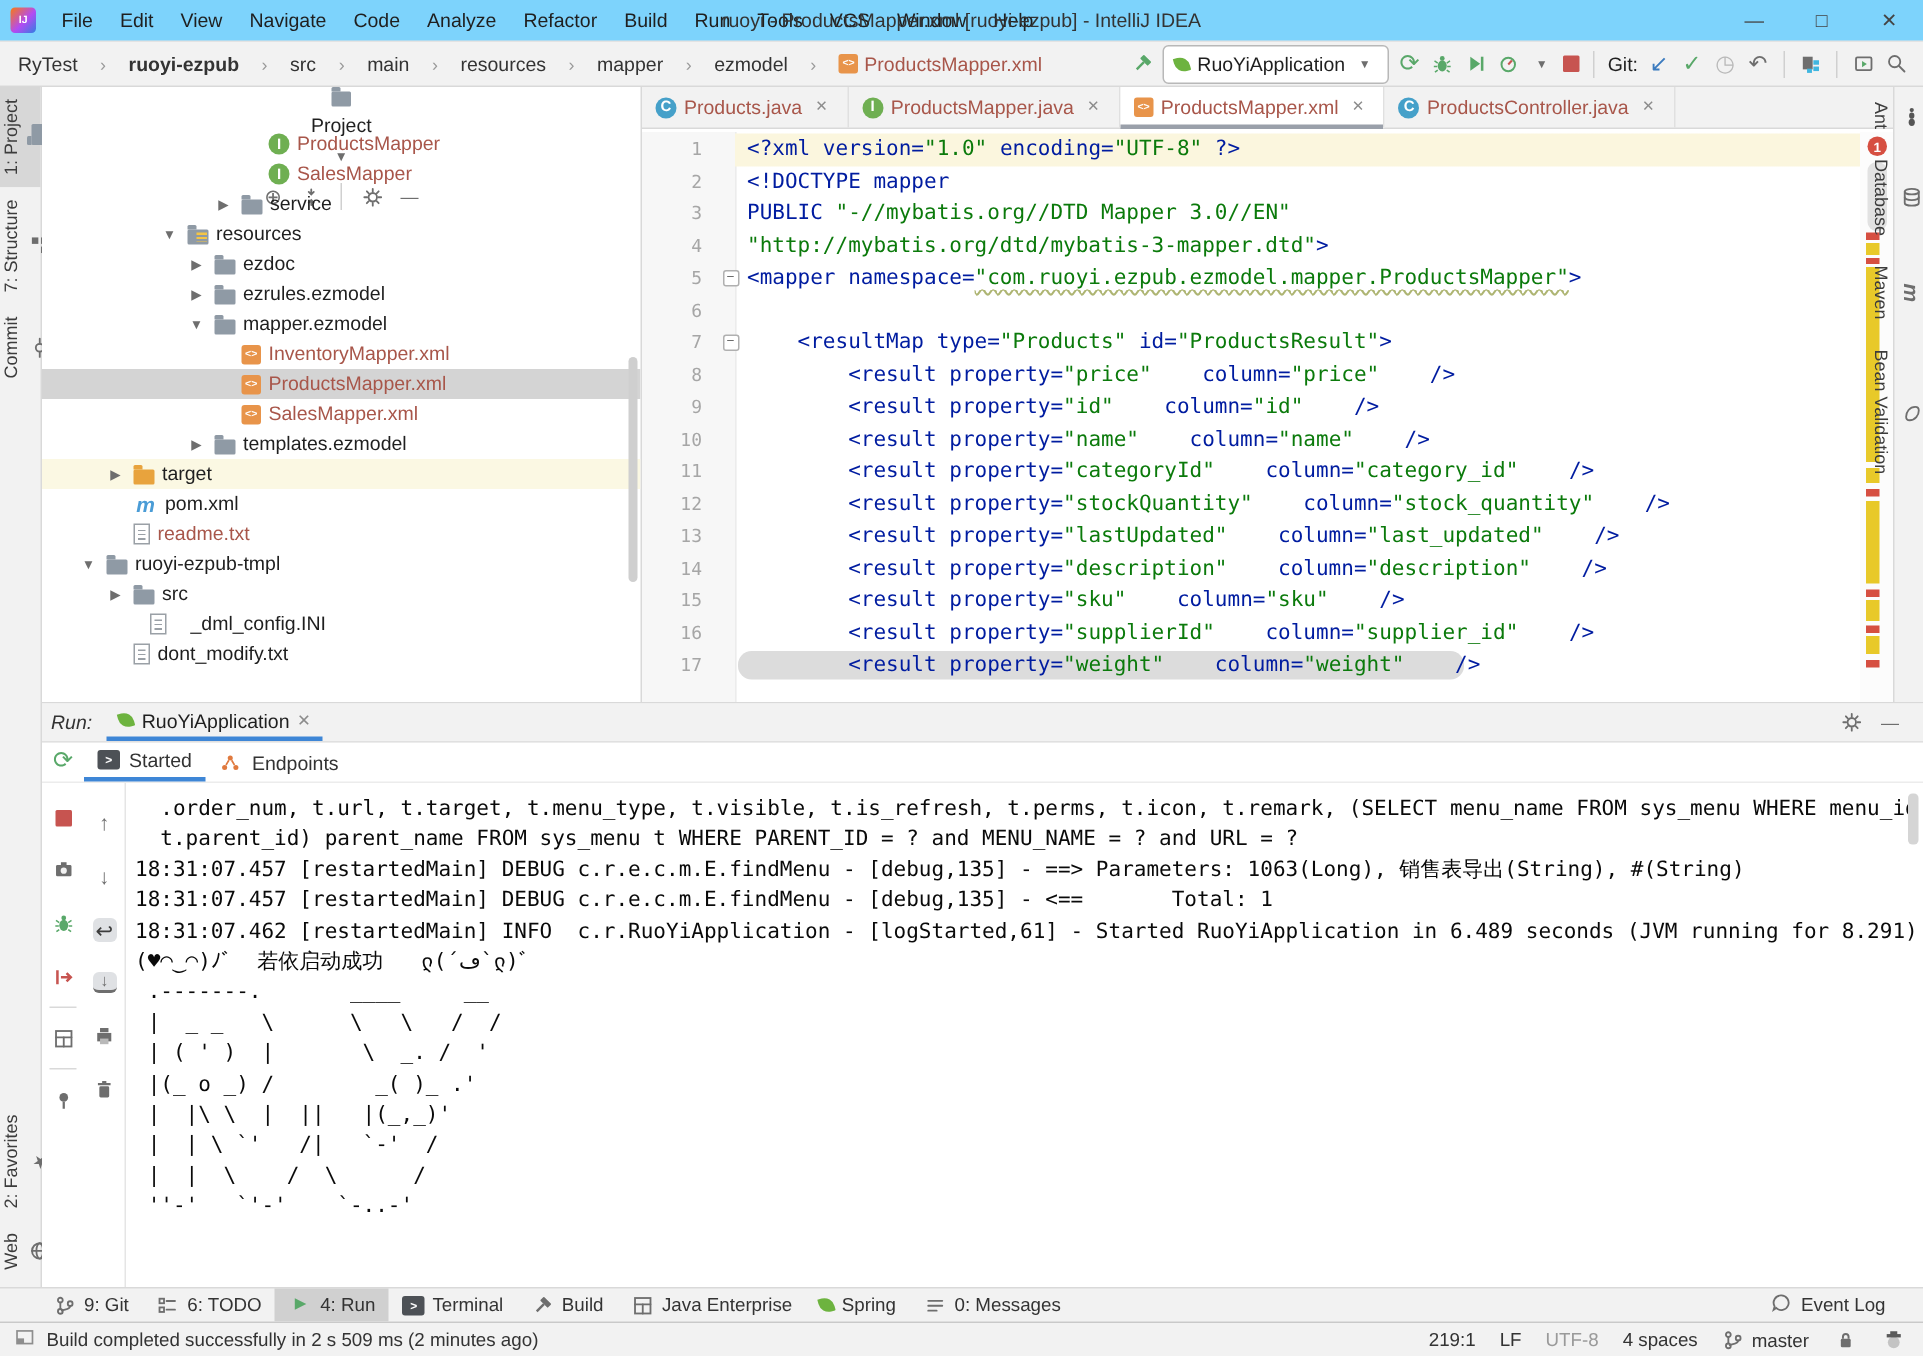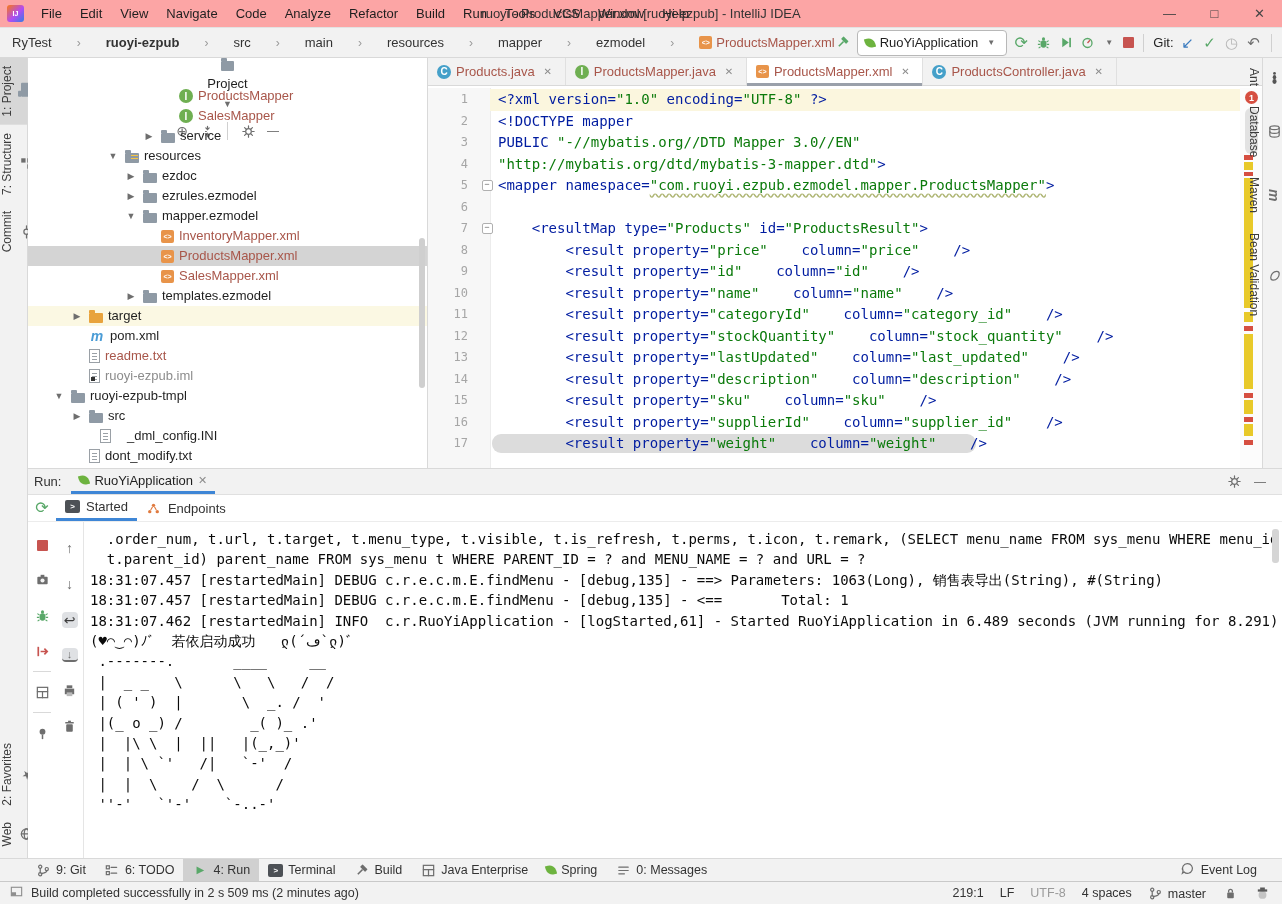--- a/index.html
+++ b/index.html
@@ -1,29 +1,29 @@
 <!DOCTYPE html>
 <html><head>
 <meta charset="utf-8">
 <style>
   html,body{margin:0;padding:0;background:#888;}
   #app{position:relative;width:1282px;height:904px;background:#FFFFFF;font-family:"Liberation Sans",sans-serif;font-size:13px;color:#1f1f1f;overflow:hidden;user-select:none;}
   .svgi{display:inline-flex;align-items:center;justify-content:center;width:16px;height:16px;flex:0 0 auto;}
   .gl{display:inline-flex;align-items:center;justify-content:center;width:16px;height:16px;font-size:13px;line-height:1;flex:0 0 auto;}
   
-  #titlebar{position:absolute;left:0;top:0;width:1282px;height:28px;background:#fca5a5;display:flex;align-items:center;border-bottom:1px solid #E3E3E3;box-sizing:border-box;justify-content:center;}
+  #titlebar{position:absolute;left:0;top:0;width:1282px;height:28px;background:#7dd3fc;display:flex;align-items:center;border-bottom:1px solid #E3E3E3;box-sizing:border-box;justify-content:center;}
   #logo{width:17px;height:17px;margin:0 8px 0 7px;border-radius:3px;background:linear-gradient(135deg,#F97A12 0%,#B24BF3 55%,#307FE2 100%);color:#fff;font-size:7px;font-weight:bold;display:flex;align-items:center;justify-content:center;}
   #menubar{display:flex;}
   .menu-item{padding:0 9px;line-height:27px;cursor:default;}
   #wintitle{position:absolute;left:50%;transform:translateX(-50%);top:0;line-height:28px;color:#333;white-space:nowrap;}
   #winbtns{margin-left:auto;display:flex;height:100%;}
   .winbtn{width:45px;height:100%;display:flex;align-items:center;justify-content:center;font-size:13px;color:#444;}
   
   #toolbar{position:absolute;left:0;top:28px;width:1282px;height:30px;background:#F2F2F2;border-bottom:1px solid #D9D9D9;box-sizing:border-box;display:flex;align-items:center;}
-  #crumbs{display:flex;align-items:center;margin-left:12px;gap:19px;white-space:nowrap;}
+  #crumbs{display:flex;align-items:center;margin-left:12px;gap:9px;white-space:nowrap;}
   .crumb{color:#333;} .crumb.root{font-weight:bold;}
   #crumb-file{display:flex;align-items:center;gap:4px;color:#A8564A;}
   #tb-right{margin-left:auto;display:flex;align-items:center;gap:6px;margin-right:10px;}
   #runcombo{display:flex;align-items:center;gap:5px;background:#fff;border:1px solid #B8B8B8;border-radius:4px;padding:2px 7px;height:20px;}
   .tbsep{width:1px;height:18px;background:#D0D0D0;margin:0 3px;}
   .stopbox{width:11px;height:11px;background:#C75450;display:inline-block;border-radius:1px;}
   
   #leftstrip{position:absolute;left:0;top:58px;width:28px;height:800px;background:#F2F2F2;border-right:1px solid #D9D9D9;box-sizing:border-box;}
   .stripitem{display:flex;flex-direction:column;align-items:center;gap:5px;padding:8px 0;writing-mode:vertical-rl;transform:rotate(180deg);font-size:12px;color:#3c3c3c;width:27px;box-sizing:border-box;}
   .stripitem.active{background:#D7D7D7;}
@@ -76,21 +76,21 @@
   .tk-ts{color:#0B7A0B;text-decoration:underline;text-decoration-style:wavy;text-decoration-color:#AEB573;text-underline-offset:3px;}
   .hthumb{position:absolute;left:64px;width:484px;top:1px;height:19px;background:#DCDCDC;border-radius:9px;z-index:0;}
   #stripe{position:absolute;right:0;top:30px;bottom:0;width:22px;background:#FCFCFC;}
   #errbadge{position:absolute;right:4px;top:3px;width:13px;height:13px;border-radius:50%;background:#D64F41;color:#fff;font-size:9px;font-weight:bold;display:flex;align-items:center;justify-content:center;}
   #vthumb{position:absolute;right:4px;top:20px;width:13px;height:46px;background:#E2E2E2;border-radius:6px;}
   .mark{position:absolute;left:4px;width:9px;}
   .mark.y{background:#E8C929;} .mark.r{background:#D64F41;}
   
   #runpanel{position:absolute;left:28px;top:468px;width:1254px;height:390px;background:#fff;border-top:1px solid #D9D9D9;box-sizing:border-box;}
   #runhead{height:26px;display:flex;align-items:center;background:#F2F2F2;border-bottom:1px solid #E0E0E0;box-sizing:border-box;}
-  #runlabel{padding:0 10px 0 6px;color:#333;}
+  #runlabel{padding:0 10px 0 6px;color:#333;font-style:italic;}
   #runtab{display:flex;align-items:center;gap:5px;padding:0 8px;height:100%;border-bottom:3px solid #3E86D6;box-sizing:border-box;}
   #runtab .x{color:#8C8C8C;font-size:11px;}
   #runhead-right{margin-left:auto;display:flex;gap:10px;margin-right:14px;}
   #runrow2{height:27px;display:flex;align-items:center;border-bottom:1px solid #ECECEC;box-sizing:border-box;}
   .vtab{display:flex;align-items:center;gap:6px;padding:0 9px;height:100%;box-sizing:border-box;color:#333;}
   .vtab.active{border-bottom:3px solid #3E86D6;}
   #runrerun{width:28px;display:flex;justify-content:center;}
   #outercol{position:absolute;left:0;top:53px;bottom:0;width:28px;display:flex;flex-direction:column;align-items:center;gap:20px;padding-top:18px;}
   #innercol{position:absolute;left:28px;top:53px;bottom:0;width:28px;display:flex;flex-direction:column;align-items:center;gap:20px;padding-top:18px;border-right:1px solid #E5E5E5;box-sizing:border-box;}
   .selbtn{background:#DFE1E4;border-radius:4px;}
@@ -363,25 +363,20 @@
         <div class="trow" style="padding-left: 42px;">
           <span class="tarrow"></span>
           <span class="mvn">m</span>
           <span class="tlabel">pom.xml</span>
         </div>
         <div class="trow" style="padding-left: 42px;">
           <span class="tarrow"></span>
           <span class="txtf"></span>
           <span class="tlabel red">readme.txt</span>
         </div>
-        <div class="trow" style="padding-left: 42px;">
-          <span class="tarrow"></span>
-          <span class="txtf iml"></span>
-          <span class="tlabel graytxt">ruoyi-ezpub.iml</span>
-        </div>
         <div class="trow" style="padding-left: 24px;">
           <span class="tarrow">▼</span>
           <span class="fo"></span>
           <span class="tlabel">ruoyi-ezpub-tmpl</span>
         </div>
         <div class="trow" style="padding-left: 42px;">
           <span class="tarrow">▶</span>
           <span class="fo"></span>
           <span class="tlabel">src</span>
         </div>

